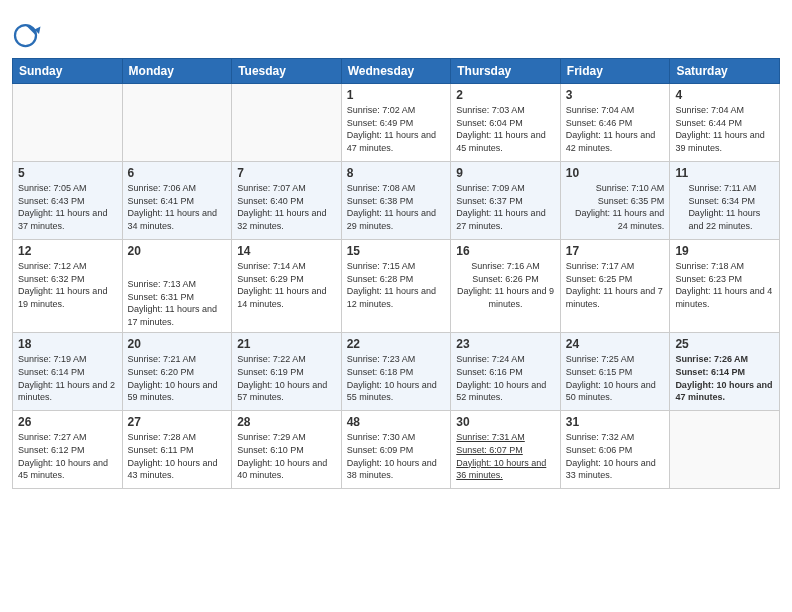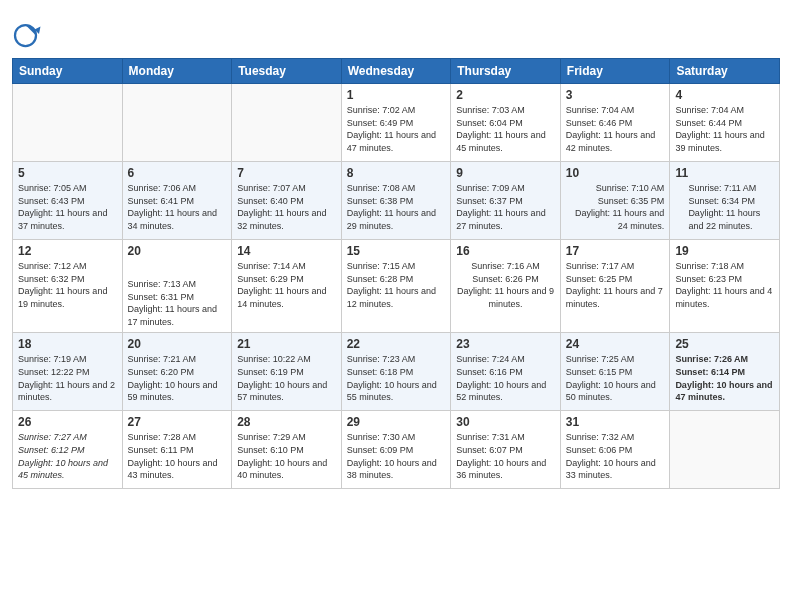--- a/index.html
+++ b/index.html
@@ -236,32 +236,32 @@
             <span class="day-number">19</span>
             <div class="day-info" style="white-space: pre-line;">Sunrise: 7:18 AM
 Sunset: 6:23 PM
 Daylight: 11 hours and 4 minutes.</div>
           </td>
         </tr>
         <tr class="week-row">
           <td>
             <span class="day-number">18</span>
             <div class="day-info" style="white-space: pre-line;">Sunrise: 7:19 AM
-Sunset: 12:22 PM
+Sunset: 6:14 PM
 Daylight: 11 hours and 2 minutes.</div>
           </td>
           <td>
             <span class="day-number">20</span>
             <div class="day-info" style="white-space: pre-line;">Sunrise: 7:21 AM
 Sunset: 6:20 PM
 Daylight: 10 hours and 59 minutes.</div>
           </td>
           <td>
             <span class="day-number">21</span>
-            <div class="day-info" style="white-space: pre-line;">Sunrise: 10:22 AM
+            <div class="day-info" style="white-space: pre-line;">Sunrise: 7:22 AM
 Sunset: 6:19 PM
 Daylight: 10 hours and 57 minutes.</div>
           </td>
           <td>
             <span class="day-number">22</span>
             <div class="day-info" style="white-space: pre-line;">Sunrise: 7:23 AM
 Sunset: 6:18 PM
 Daylight: 10 hours and 55 minutes.</div>
           </td>
           <td>
@@ -279,45 +279,45 @@
           <td>
             <span class="day-number">25</span>
             <div class="day-info" style="white-space: pre-line; font-weight: bold;">Sunrise: 7:26 AM
 Sunset: 6:14 PM
 Daylight: 10 hours and 47 minutes.</div>
           </td>
         </tr>
         <tr class="week-row">
           <td>
             <span class="day-number">26</span>
-            <div class="day-info" style="white-space: pre-line; font-style: italic;">Sunrise: 7:27 AM
+            <div class="day-info" style="white-space: pre-line;">Sunrise: 7:27 AM
 Sunset: 6:12 PM
 Daylight: 10 hours and 45 minutes.</div>
           </td>
           <td>
             <span class="day-number">27</span>
             <div class="day-info" style="white-space: pre-line;">Sunrise: 7:28 AM
 Sunset: 6:11 PM
 Daylight: 10 hours and 43 minutes.</div>
           </td>
           <td>
             <span class="day-number">28</span>
             <div class="day-info" style="white-space: pre-line;">Sunrise: 7:29 AM
 Sunset: 6:10 PM
 Daylight: 10 hours and 40 minutes.</div>
           </td>
           <td>
-            <span class="day-number">29</span>
+            <span class="day-number">48</span>
             <div class="day-info" style="white-space: pre-line;">Sunrise: 7:30 AM
 Sunset: 6:09 PM
 Daylight: 10 hours and 38 minutes.</div>
           </td>
           <td>
             <span class="day-number">30</span>
-            <div class="day-info" style="white-space: pre-line;">Sunrise: 7:31 AM
+            <div class="day-info" style="white-space: pre-line; text-decoration: underline;">Sunrise: 7:31 AM
 Sunset: 6:07 PM
 Daylight: 10 hours and 36 minutes.</div>
           </td>
           <td>
             <span class="day-number">31</span>
             <div class="day-info" style="white-space: pre-line;">Sunrise: 7:32 AM
 Sunset: 6:06 PM
 Daylight: 10 hours and 33 minutes.</div>
           </td>
           <td class="empty"></td>

